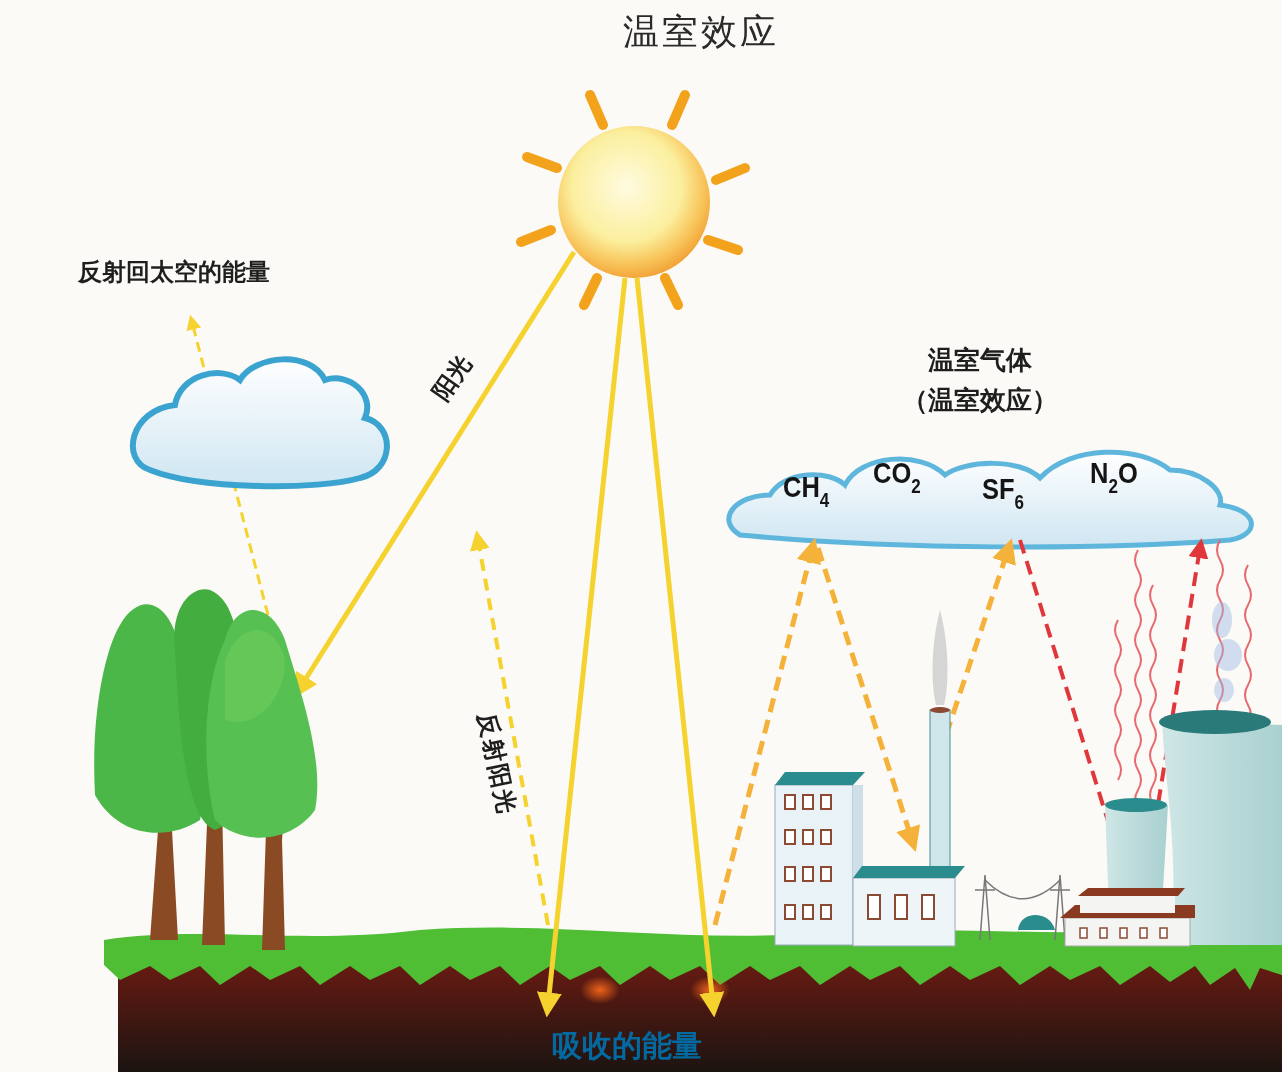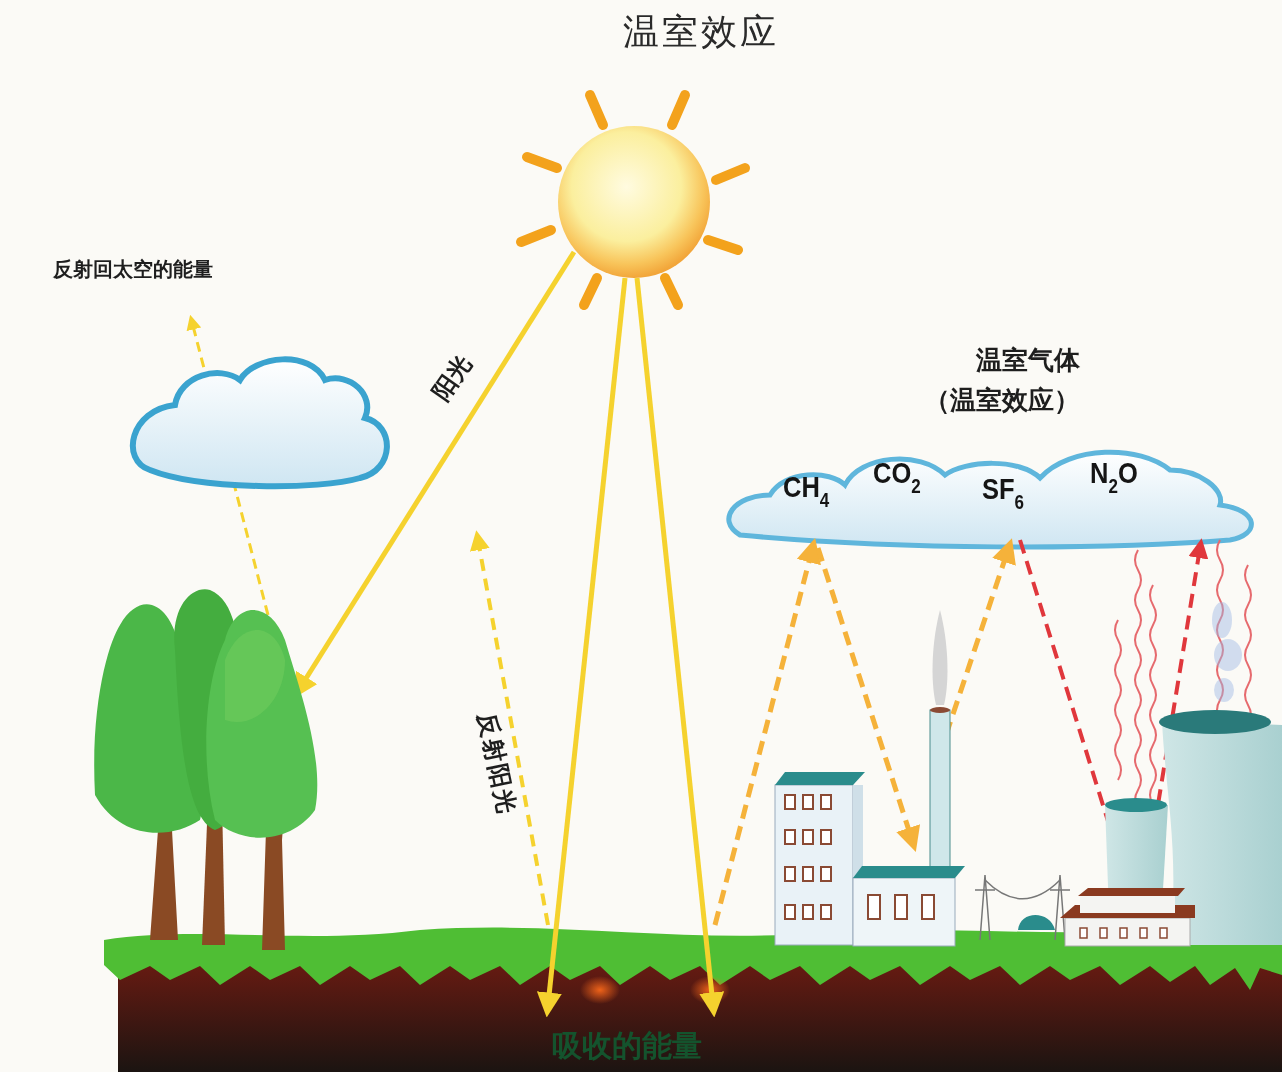--- a/index.html
+++ b/index.html
@@ -1,25 +1,25 @@
 <!DOCTYPE html>
 <html><head>
 <meta charset="utf-8">
 <style>
   html, body { margin: 0; padding: 0; background: #fbfaf6; }
   body { width: 1282px; height: 1072px; position: relative; overflow: hidden;
          font-family: "DejaVu Sans", "Liberation Sans", sans-serif; }
   #stage { position: absolute; left: 0; top: 0; width: 1136px; height: 1072px; }
   .lbl { position: absolute; color: #1e1e1e; font-weight: bold; white-space: nowrap; }
   #title { left: 0; width: 1402px; top: 8px; text-align: center; font-size: 36px; font-weight: normal; color: #2a2a2a; letter-spacing: 3px; }
-  #space-label { left: 53px; top: 256px; font-size: 20px; }
-  #ghg-title { left: 880px; width: 200px; top: 340px; text-align: right; font-size: 26px; line-height: 40px; }
+  #space-label { left: 78px; top: 256px; font-size: 24px; }
+  #ghg-title { left: 880px; width: 200px; top: 340px; text-align: center; font-size: 26px; line-height: 40px; }
   #sun-label { left: 428px; top: 362px; font-size: 24px; transform: rotate(-55deg); transform-origin: center; }
   #refl-label { left: 445px; top: 748px; font-size: 24px; transform: rotate(78deg); transform-origin: center; letter-spacing: 2px; }
-  #absorbed { left: 552px; top: 1026px; font-size: 30px; color: #14532d; }
+  #absorbed { left: 552px; top: 1026px; font-size: 30px; color: #0369a1; }
   .gas { position: absolute; font-family: "Liberation Sans", sans-serif; font-size: 30px; color: #151515; font-weight: bold; transform: scaleX(0.85); transform-origin: left; }
   .gas sub { font-size: 20px; vertical-align: -10px; }
 </style>
 </head>
 <body>
 
 <div id="stage">
 <svg width="1282" height="1072" viewBox="0 0 1282 1072" xmlns="http://www.w3.org/2000/svg">
   <defs>
     <radialGradient id="sunG" cx="45%" cy="40%" r="60%">

